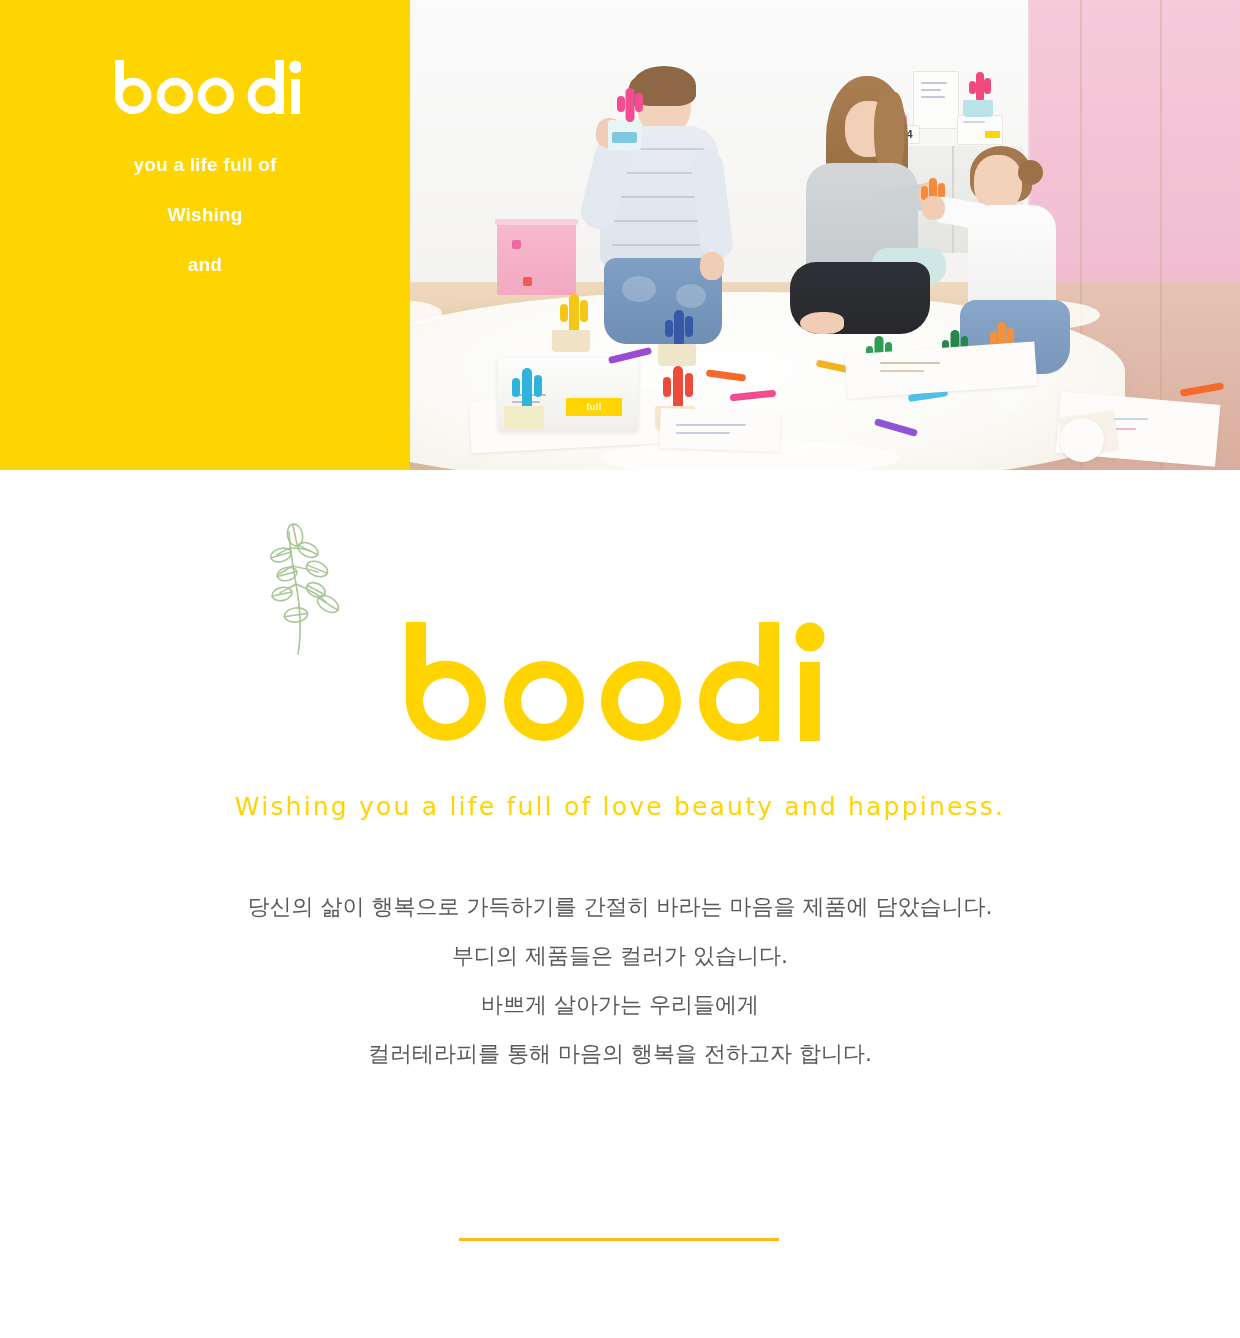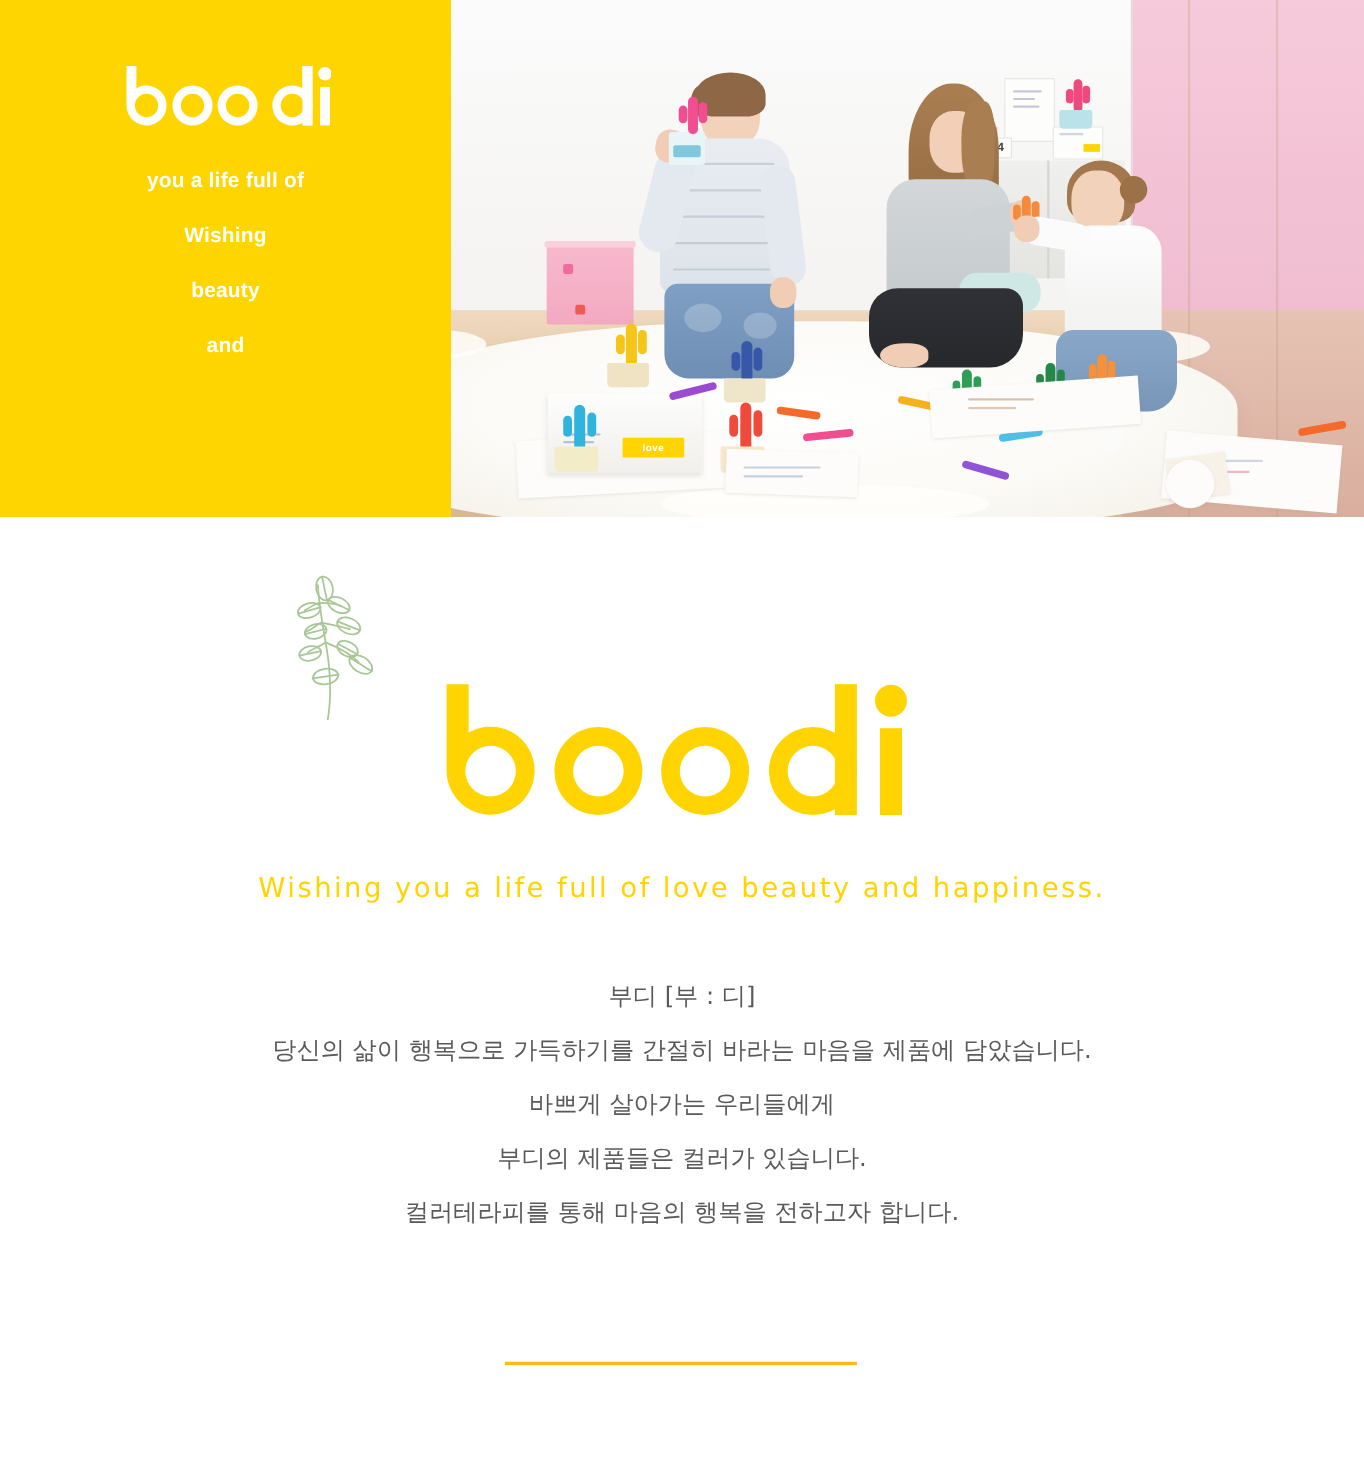--- a/index.html
+++ b/index.html
@@ -628,21 +628,21 @@
       <div class="girl-head"></div>
       <div class="girl-bun"></div>
       <div class="girl-body"></div>
       <div class="girl-jeans"></div>
       <div class="girl-sock"></div>
       <div class="girl-arm"></div>
       <div class="girl-hand"></div>
 
       <div class="paper-sheet" style="left:470px; top:396px; width:200px; height:52px; transform:rotate(-3deg);"></div>
       <div class="gift-box"></div>
-      <div class="gift-label">love</div>
+      <div class="gift-label">full</div>
       <div class="tiny-line" style="left:512px; top:394px; width:34px; background:#b9bed0;"></div>
       <div class="tiny-line" style="left:512px; top:401px; width:28px; background:#b9bed0;"></div>
 
       <div class="cactus" style="left:558px; top:294px; width:32px; height:40px;">
         <div class="stem" style="width:10px; height:40px; background:#f5c518;"></div>
         <div class="armL" style="left:2px; top:10px; width:8px; height:18px; background:#f5c518;"></div>
         <div class="armR" style="right:2px; top:6px; width:8px; height:22px; background:#f5c518;"></div>
       </div>
       <div class="pot" style="left:552px; top:330px; width:38px; height:22px; background:#f0e3c4;"></div>
 
@@ -727,21 +727,20 @@
           <circle cx="156.8" cy="37.9" r="10.6" fill="#ffd500"></circle>
           <rect x="166" y="2" width="9" height="54" fill="#ffffff"></rect>
 
           <rect x="182" y="21" width="9" height="35" fill="#ffffff"></rect>
           <circle cx="186.5" cy="9" r="6.2" fill="#ffffff"></circle>
         </svg>
       </div>
       <div class="panel-lines">
         <div>you a life full of</div>
         <div>Wishing</div>
-        <div>beauty</div>
         <div>and</div>
       </div>
     </div>
 
   </section>
 
   <section class="about">
 
     <div class="sprig">
       <svg width="90" height="135" viewBox="0 0 90 135" role="img" aria-label="botanical sprig">
@@ -792,24 +791,23 @@
         <rect x="367" y="4" width="20" height="119" fill="#ffd400"></rect>
 
         <rect x="408" y="44" width="20" height="79" fill="#ffd400"></rect>
         <circle cx="418" cy="19" r="14.5" fill="#ffd400"></circle>
       </svg>
     </div>
 
     <div class="tagline">Wishing you a life full of love beauty and happiness.</div>
 
     <div class="about-copy">
-      <div>부디 [부 : 디]</div>
       <div>당신의 삶이 행복으로 가득하기를 간절히 바라는 마음을 제품에 담았습니다.</div>
+      <div>부디의 제품들은 컬러가 있습니다.</div>
       <div>바쁘게 살아가는 우리들에게</div>
-      <div>부디의 제품들은 컬러가 있습니다.</div>
       <div>컬러테라피를 통해 마음의 행복을 전하고자 합니다.</div>
     </div>
 
     <div class="divider"></div>
 
   </section>
 
 </div>
 
 </body></html>

